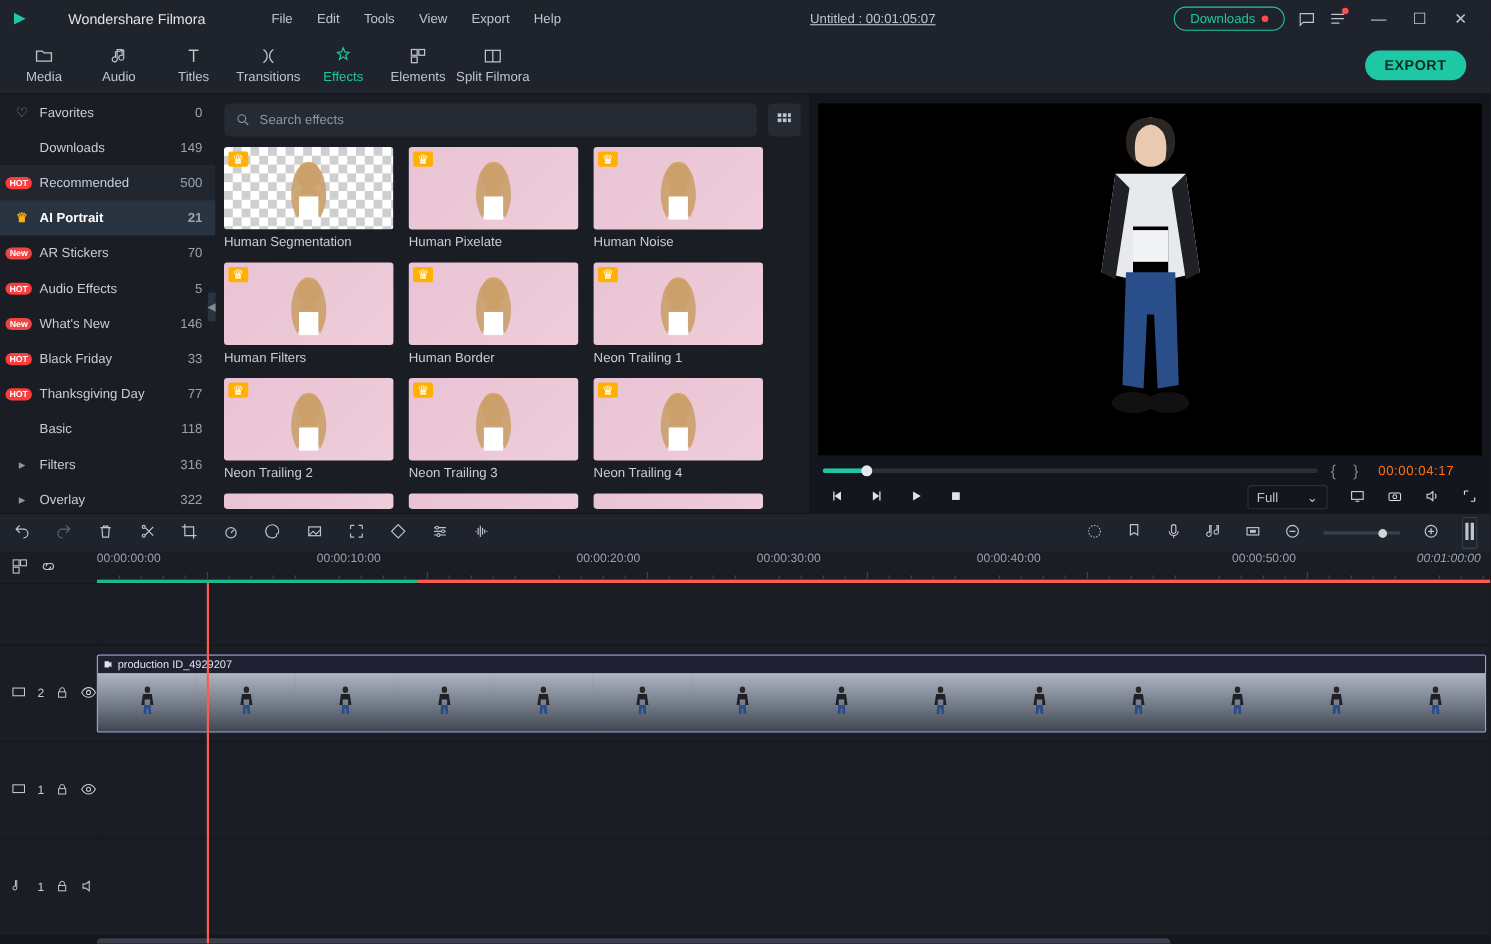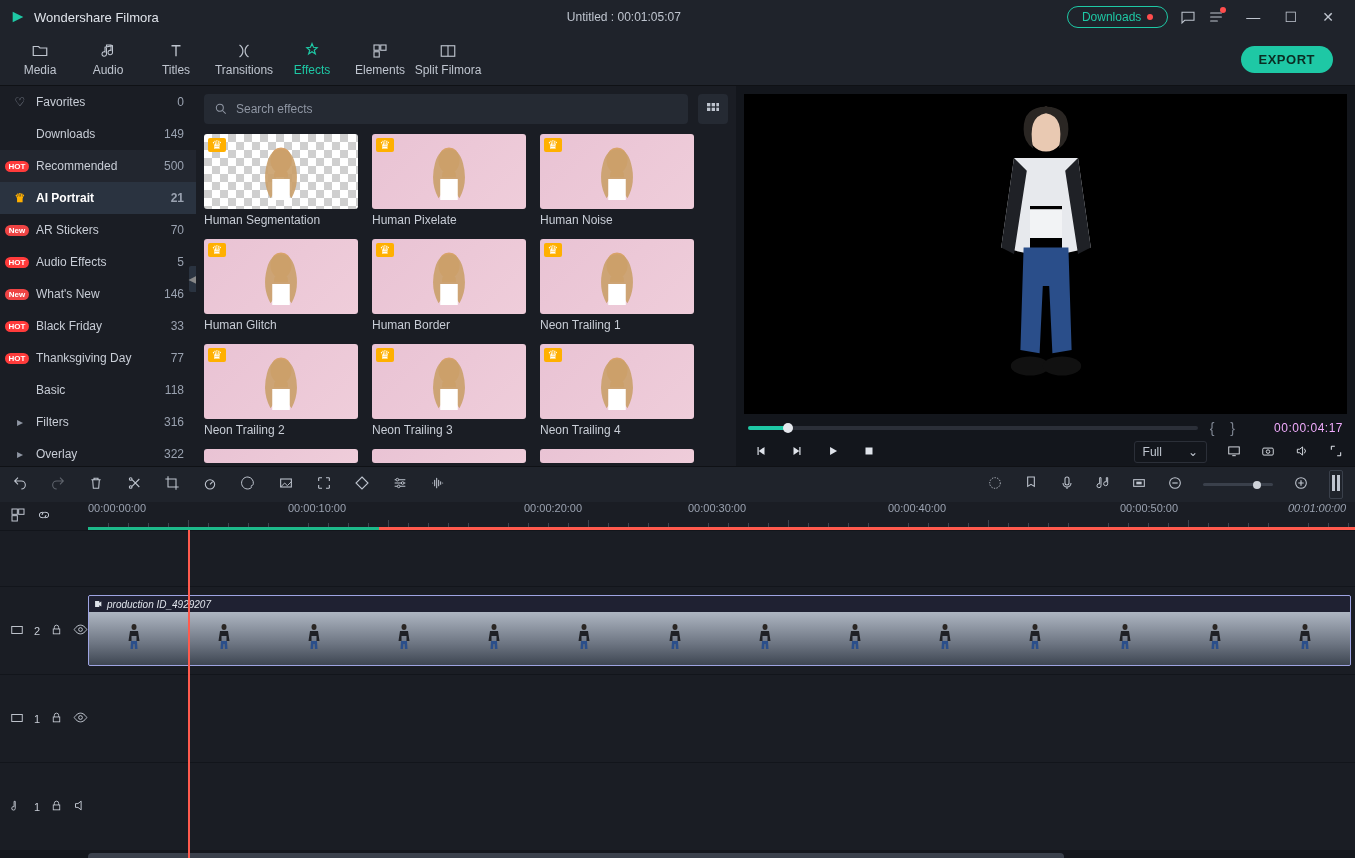--- a/index.html
+++ b/index.html
@@ -1,22 +1,22 @@
 <!DOCTYPE html>
 <html><head>
 <meta charset="utf-8">
 <style>
 * { margin: 0; padding: 0; box-sizing: border-box; font-family: "Segoe UI", Arial, sans-serif; }
 body { background: #1a1d24; color: #c8cdd6; width: 1355px; height: 858px; overflow: hidden; font-size: 12px; }
-.titlebar { height: 34px; background: #1f232b; display: flex; align-items: center; padding: 0 10px; }
+.titlebar { height: 34px; background: #1f232b; display: flex; align-items: center; padding: 0 10px; gap: 28px; }
 .titlebar .logo { width: 16px; height: 16px; margin-right: 8px; }
 .titlebar .app-title { font-size: 13px; color: #dfe3ea; margin-right: 22px; }
 .titlebar .menus { display: flex; gap: 2px; }
 .titlebar .menus span { padding: 4px 10px; color: #bfc5cf; font-size: 12px; cursor: pointer; }
-.titlebar .center { flex: 1; text-align: center; color: #bfc5cf; font-size: 12px; }
+.titlebar .center { flex: 1; text-align: center; color: #bfc5cf; font-size: 12px; text-decoration: underline; }
 .titlebar .right { display: flex; align-items: center; gap: 12px; }
 .tutorials-btn { border: 1px solid #1ec8a5; border-radius: 14px; padding: 3px 14px; color: #1ec8a5; font-size: 12px; display:flex; align-items:center; gap:6px; }
 .dot-red { width: 6px; height: 6px; background: #ff4d4d; border-radius: 50%; display: inline-block; }
 .win-controls span { width: 34px; text-align: center; color: #bfc5cf; font-size: 14px; cursor: pointer; display:inline-block;}
 .icon-xs { width:16px; height:16px; color:#bfc5cf; position:relative;}
 
 .main-toolbar { height: 52px; background: #1f232b; display: flex; align-items: center; padding: 0 10px 0 6px; border-bottom:1px solid #0f1115;}
 .tool-tab { display: flex; flex-direction: column; align-items: center; justify-content: center; width: 68px; height: 48px; color: #bfc5cf; font-size: 12px; cursor: pointer; gap:3px;}
 .tool-tab.active { color: #1ec8a5; }
 .tool-tab svg { width: 18px; height: 18px; }
@@ -51,21 +51,21 @@
 .effect-label { font-size:12px; color:#c8cdd6; margin-top:4px; white-space:nowrap; overflow:hidden; text-overflow:ellipsis;}
 
 .preview-pane { flex:1; background:#13161c; display:flex; flex-direction:column; padding:4px 8px 0 8px;}
 .preview-video { flex:1; background:#000; display:flex; align-items:center; justify-content:center; position:relative; margin: 4px 0;}
 .human-figure { width:160px; height:320px; }
 .preview-bar { height:26px; display:flex; align-items:center; gap:12px; padding:0 4px;}
 .progress { flex:1; height:4px; background:#2b2f38; border-radius:2px; position:relative;}
 .progress .fill { position:absolute; left:0; top:0; height:100%; width:9%; background:#1ec8a5; border-radius:2px;}
 .progress .knob { position:absolute; left:9%; top:50%; transform:translate(-50%,-50%); width:10px; height:10px; background:#e5e8ee; border-radius:50%;}
 .brackets { color:#7e8591; font-size:14px; letter-spacing:6px;}
-.timecode { color:#f0abfc; font-size:12px; letter-spacing:0.5px; min-width:90px; text-align:right;}
+.timecode { color:#f97316; font-size:12px; letter-spacing:0.5px; min-width:90px; text-align:left;}
 .preview-controls { height:34px; display:flex; align-items:center; padding:0 4px; gap:22px;}
 .preview-controls .center-ctrls { display:flex; gap:22px; margin-left:6px;}
 .preview-controls .right-ctrls { margin-left:auto; display:flex; align-items:center; gap:20px;}
 .quality-sel { display:flex; align-items:center; gap:26px; border:1px solid #2b2f38; border-radius:3px; padding:3px 8px; color:#bfc5cf; font-size:12px;}
 .pc-icon { width:14px; height:14px; color:#dfe3ea;}
 
 .timeline-toolbar { height:36px; background:#1f232b; border-top:1px solid #0f1115; display:flex; align-items:center; padding:0 12px; gap:22px;}
 .tl-group-right { margin-left:auto; display:flex; align-items:center; gap:20px;}
 .zoom-slider { width:70px; height:3px; background:#3a404b; position:relative; border-radius:2px;}
 .zoom-slider .zknob { position:absolute; right:12px; top:50%; transform:translate(0,-50%); width:8px; height:8px; background:#cfd3da; border-radius:50%;}
@@ -77,21 +77,21 @@
 .ruler { flex:1; position:relative; background:#1a1d24; overflow:hidden;}
 .ruler .major { position:absolute; top:0; color:#9aa2b0; font-size:11px;}
 .ruler-line { position:absolute; bottom:0; left:0; right:0; height:3px; background:#2b2f38;}
 .ruler-green { position:absolute; bottom:0; left:0; height:3px; background:#1db98a;}
 .ruler-red { position:absolute; bottom:0; height:3px; background:#ff5a4d;}
 .playhead { position:absolute; top:0; width:2px; background:#ff5a4d; z-index:5;}
 .tracks { flex:1; position:relative; overflow:hidden;}
 .track-row { display:flex; height:88px; border-top:1px solid #12151b;}
 .track-row.small { height:56px;}
 .track-head { width:88px; background:#1a1d24; display:flex; align-items:center; gap:10px; padding:0 10px; color:#c8cdd6;}
-.track-body { flex:1; position:relative; background:#1a1d24;font-style:italic;}
+.track-body { flex:1; position:relative; background:#1a1d24;}
 .clip { position:absolute; top:8px; bottom:8px; left:0; right:4px; background:#6a6fb0; border:1px solid #9ea4e2; border-radius:2px; overflow:hidden;}
 .clip-strip { position:absolute; top:0; left:0; right:0; height:16px; background:rgba(18,20,28,0.85); display:flex; align-items:center; gap:4px; padding:0 4px; color:#dfe3ea; font-size:10px;}
 .clip-thumbs { position:absolute; top:16px; bottom:0; left:0; right:0; display:flex;}
 .clip-thumbs .th { flex:1; background:linear-gradient(180deg,#aeb6c2 0%, #6d7582 60%, #3e4652 100%); position:relative;}
 .clip-thumbs .th .mini { position:absolute; left:50%; top:50%; transform:translate(-50%,-50%); width:20px; height:34px;}
 .effect-chip { position:absolute; left:2px; top:18px; width:14px; height:14px; background:#14c3a2; border-radius:2px;}
 .hscroll { height:14px; background:#14171d; position:relative;}
 .hscroll .thumb { position:absolute; top:3px; height:8px; background:#3a404b; border-radius:4px;}
 
 svg { fill: currentColor; }
@@ -99,20 +99,28 @@
 </head>
 <body>
 
 <div class="titlebar">
   <span class="logo">
     <svg viewBox="0 0 24 24">
         <path fill="#1ec8a5" d="M4 4 L20 12 L4 20 Z"></path>
       </svg>
   </span>
   <span class="app-title">Wondershare Filmora</span>
+  <div class="menus">
+    <span>File</span>
+    <span>Edit</span>
+    <span>Tools</span>
+    <span>View</span>
+    <span>Export</span>
+    <span>Help</span>
+  </div>
   <div class="center">Untitled : 00:01:05:07</div>
   <div class="right">
     <div class="tutorials-btn">
       <span>Downloads</span>
         <span class="dot-red"></span>
     </div>
     <span class="icon-xs"><svg viewBox="0 0 24 24">
           <path d="M3 5h18v12H7l-4 4z" fill="none" stroke="#bfc5cf" stroke-width="1.6"></path>
         </svg></span>
     <span class="icon-xs"><svg viewBox="0 0 24 24">
@@ -317,21 +325,21 @@
           </div>
           <div class="effect-card">
             <div class="effect-thumb">
               <span class="thumb-badge">♛</span>
               <span class="person"><svg viewBox="0 0 80 80">
                   <path d="M40 12q-10 0 -12 12 q-1 10 6 16 q-2 -2 -2 6 h16 q0 -8 -2 -6 q7 -6 6 -16 q-2 -12 -12 -12" fill="#d9a36a"></path>
                   <path d="M24 30 q-6 22 4 40 q6 -10 12 -10 q6 0 12 10 q10 -18 4 -40 q-4 -16 -16 -16 q-12 0 -16 16" fill="#caa06a" opacity="0.9"></path>
                   <rect x="30" y="48" width="20" height="24" fill="#fff"></rect>
                 </svg></span>
             </div>
-            <div class="effect-label">Human Glitch</div>
+            <div class="effect-label">Human Filters</div>
           </div>
           <div class="effect-card">
             <div class="effect-thumb">
               <span class="thumb-badge">♛</span>
               <span class="person"><svg viewBox="0 0 80 80">
                   <path d="M40 12q-10 0 -12 12 q-1 10 6 16 q-2 -2 -2 6 h16 q0 -8 -2 -6 q7 -6 6 -16 q-2 -12 -12 -12" fill="#d9a36a"></path>
                   <path d="M24 30 q-6 22 4 40 q6 -10 12 -10 q6 0 12 10 q10 -18 4 -40 q-4 -16 -16 -16 q-12 0 -16 16" fill="#caa06a" opacity="0.9"></path>
                   <rect x="30" y="48" width="20" height="24" fill="#fff"></rect>
                 </svg></span>
             </div>

